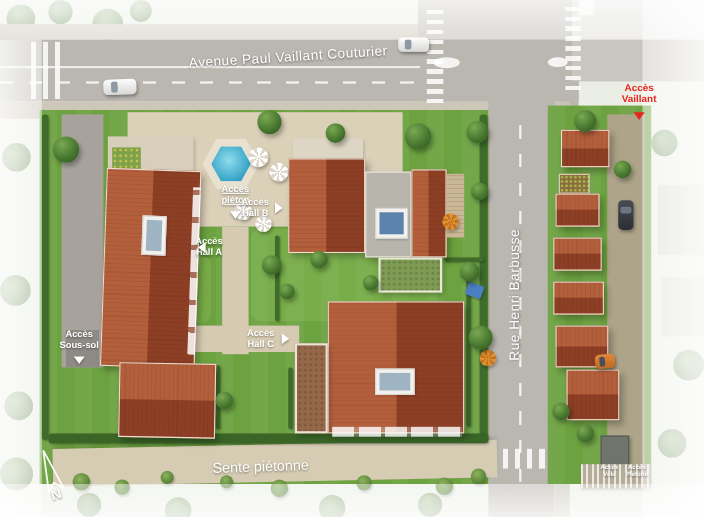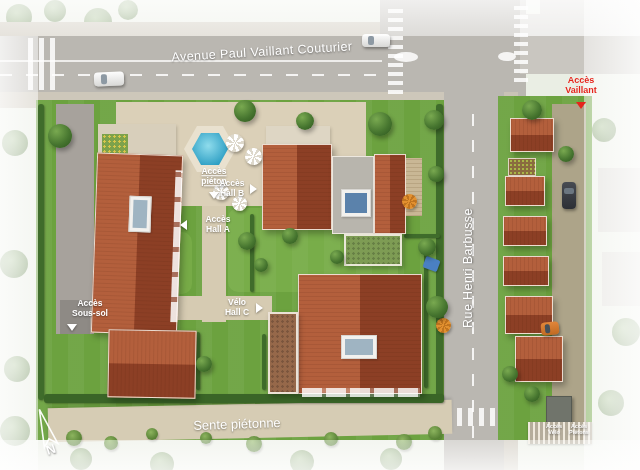--- a/index.html
+++ b/index.html
@@ -238,27 +238,27 @@
 
   <div class="abs lbl lbl-red lbl-wrap" style="left:581px;top:85px;width:48px;transform:translate(-50%,-50%);">Accès Vaillant</div>
   <div class="abs tri tri-d-r" style="left:576px;top:102px;"></div>
 
   <div class="abs lbl lbl-small lbl-wrap" style="left:214px;top:177px;width:40px;transform:translate(-50%,-50%);text-decoration:underline;">Accès piéton</div>
   <div class="abs tri tri-d-w" style="left:209px;top:192px;"></div>
 
   <div class="abs lbl lbl-small lbl-wrap" style="left:232px;top:189px;width:34px;transform:translate(-50%,-50%);">Accès Hall B</div>
   <div class="abs tri tri-r-w" style="left:250px;top:184px;"></div>
 
-  <div class="abs lbl lbl-small lbl-wrap" style="left:218px;top:225px;width:34px;transform:translate(-50%,-50%);">Accès Hall A</div>
+  <div class="abs lbl lbl-small lbl-wrap" style="left:190px;top:225px;width:34px;transform:translate(-50%,-50%);">Accès Hall A</div>
   <div class="abs tri tri-l-w" style="left:180px;top:220px;"></div>
 
-  <div class="abs lbl lbl-small lbl-wrap" style="left:237px;top:308px;width:34px;transform:translate(-50%,-50%);">Vélo Hall C</div>
+  <div class="abs lbl lbl-small lbl-wrap" style="left:237px;top:308px;width:34px;transform:translate(-50%,-50%);">Accès Hall C</div>
   <div class="abs tri tri-r-w" style="left:256px;top:303px;"></div>
 
-  <div class="abs lbl lbl-small lbl-wrap" style="left:72px;top:309px;width:46px;transform:translate(-50%,-50%);margin-left:18px;">Accès Sous-sol</div>
+  <div class="abs lbl lbl-small lbl-wrap" style="left:72px;top:309px;width:46px;transform:translate(-50%,-50%);">Accès Sous-sol</div>
   <div class="abs tri tri-d-w" style="left:67px;top:324px;"></div>
 
   <div class="abs lbl lbl-tiny lbl-wrap" style="left:554px;top:429px;width:26px;transform:translate(-50%,-50%);">Accès Vélo</div>
   <div class="abs lbl lbl-tiny lbl-wrap" style="left:579px;top:429px;width:30px;transform:translate(-50%,-50%);">Accès Piétons</div>
 
   <div class="abs" style="left:22px;top:406px;width:52px;height:60px;transform:rotate(-18deg);z-index:50;">
     <svg width="52" height="60" viewBox="0 0 52 60">
       <polygon points="26,2 33,40 26,33 19,40" fill="none" stroke="#ffffff" stroke-width="1.6" opacity="0.95"></polygon>
     </svg>
     <div class="compass-n" style="left:20px;top:36px;">N</div>

